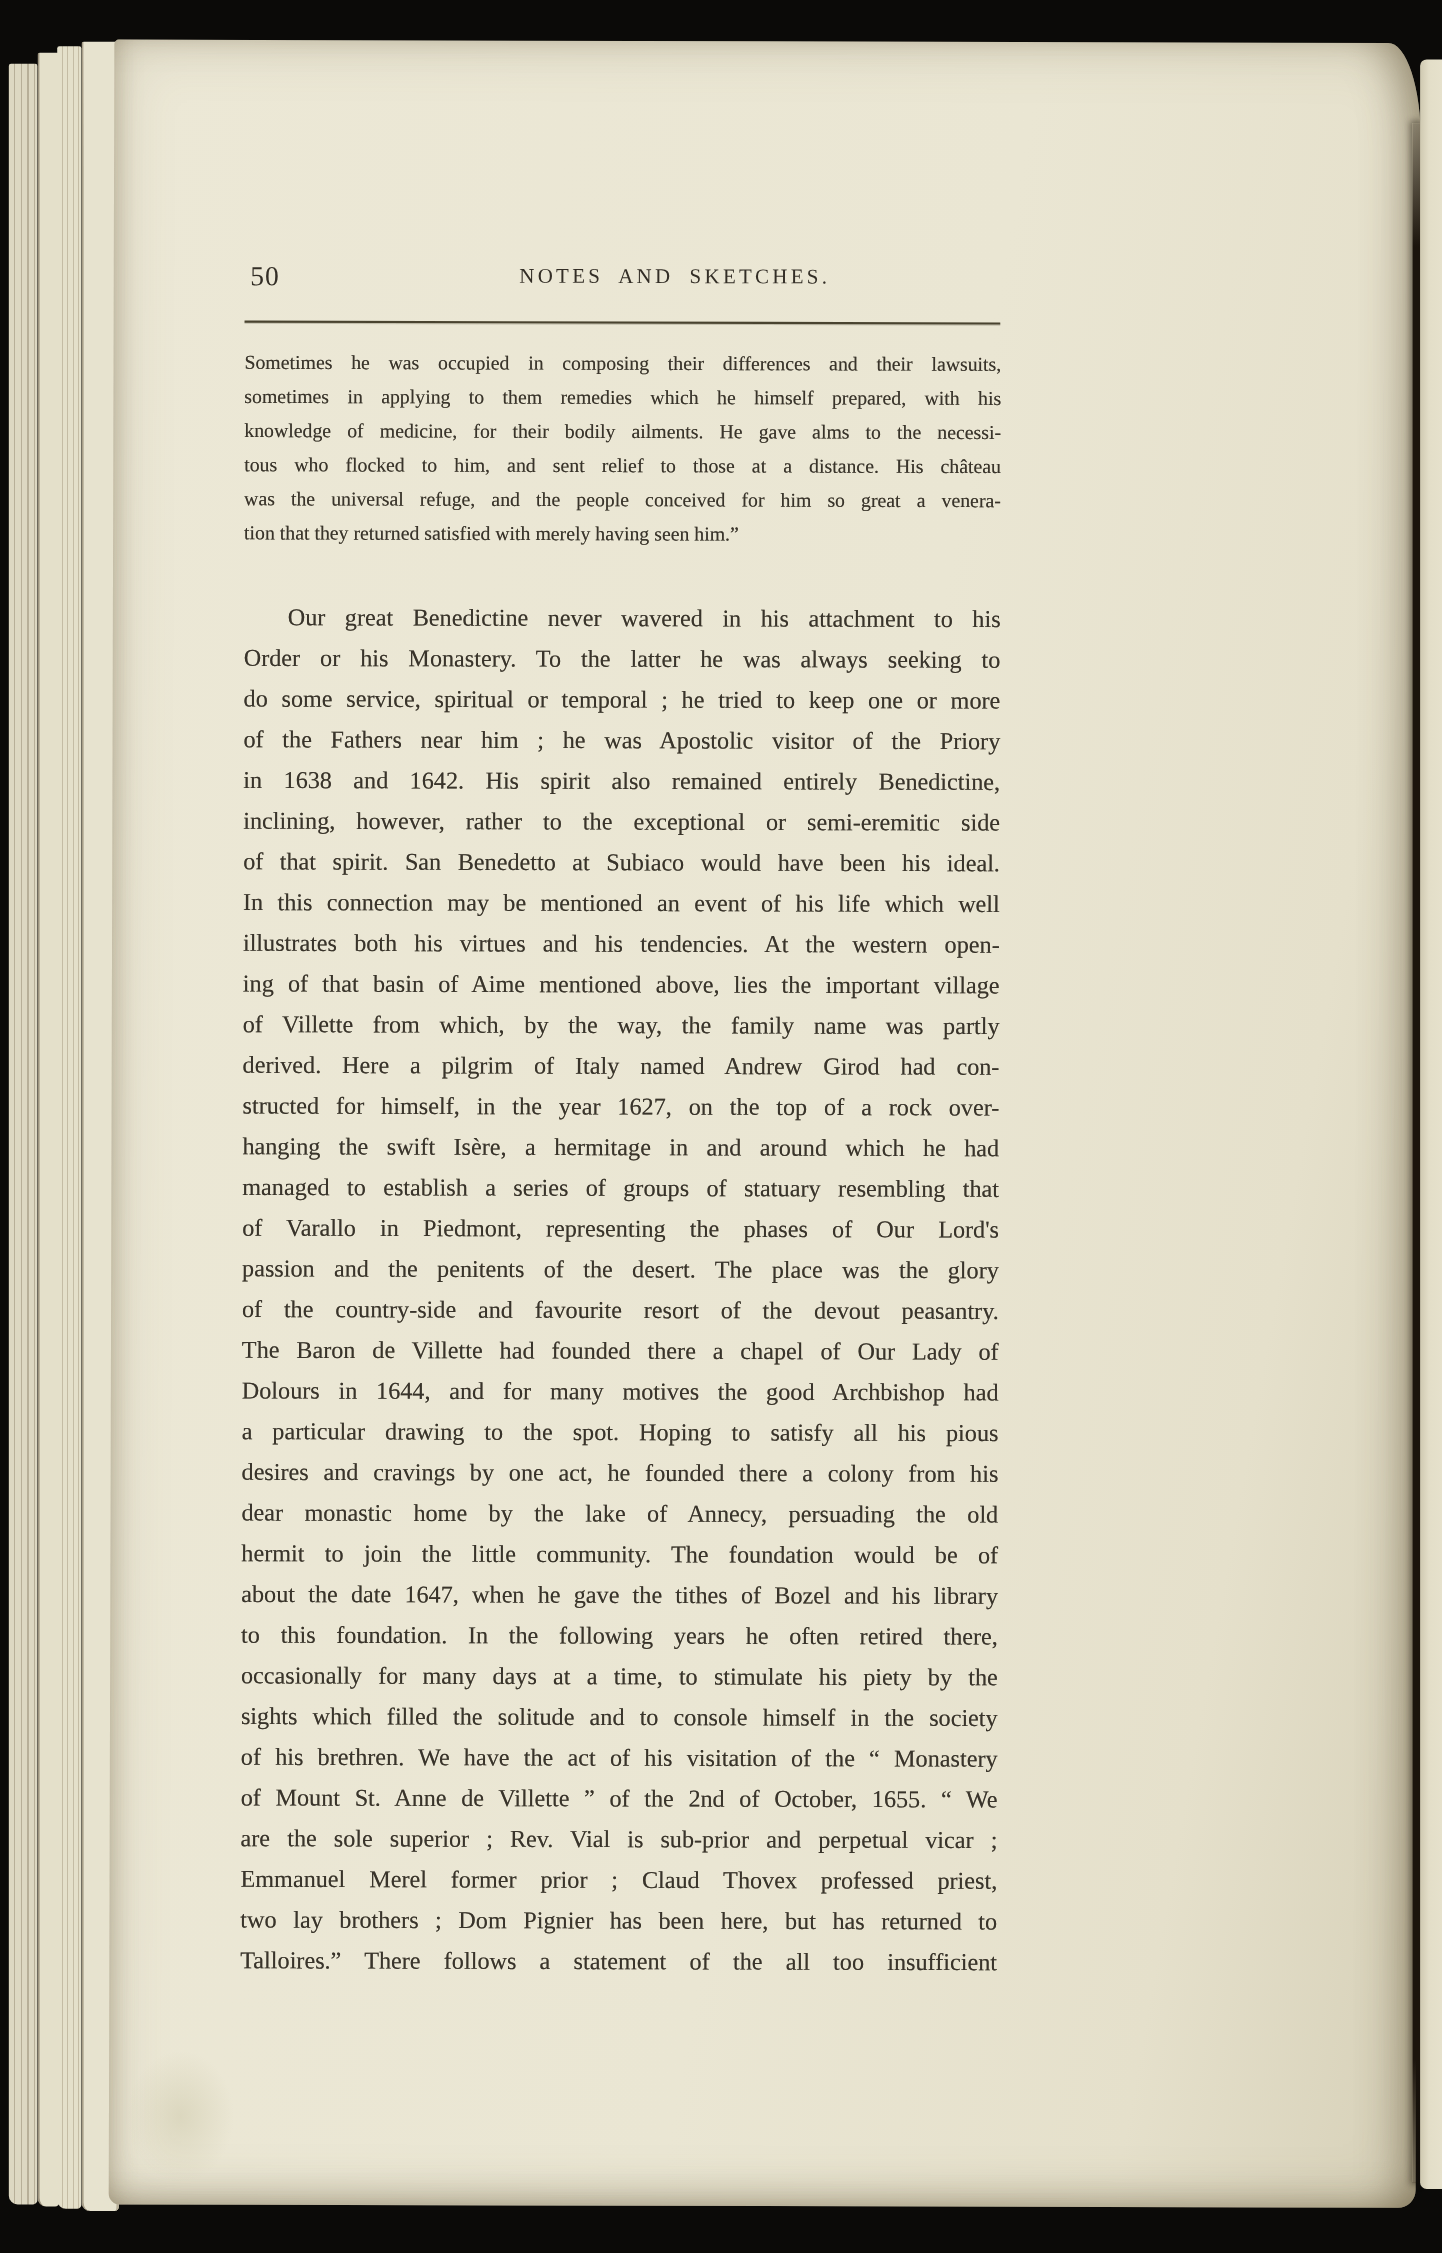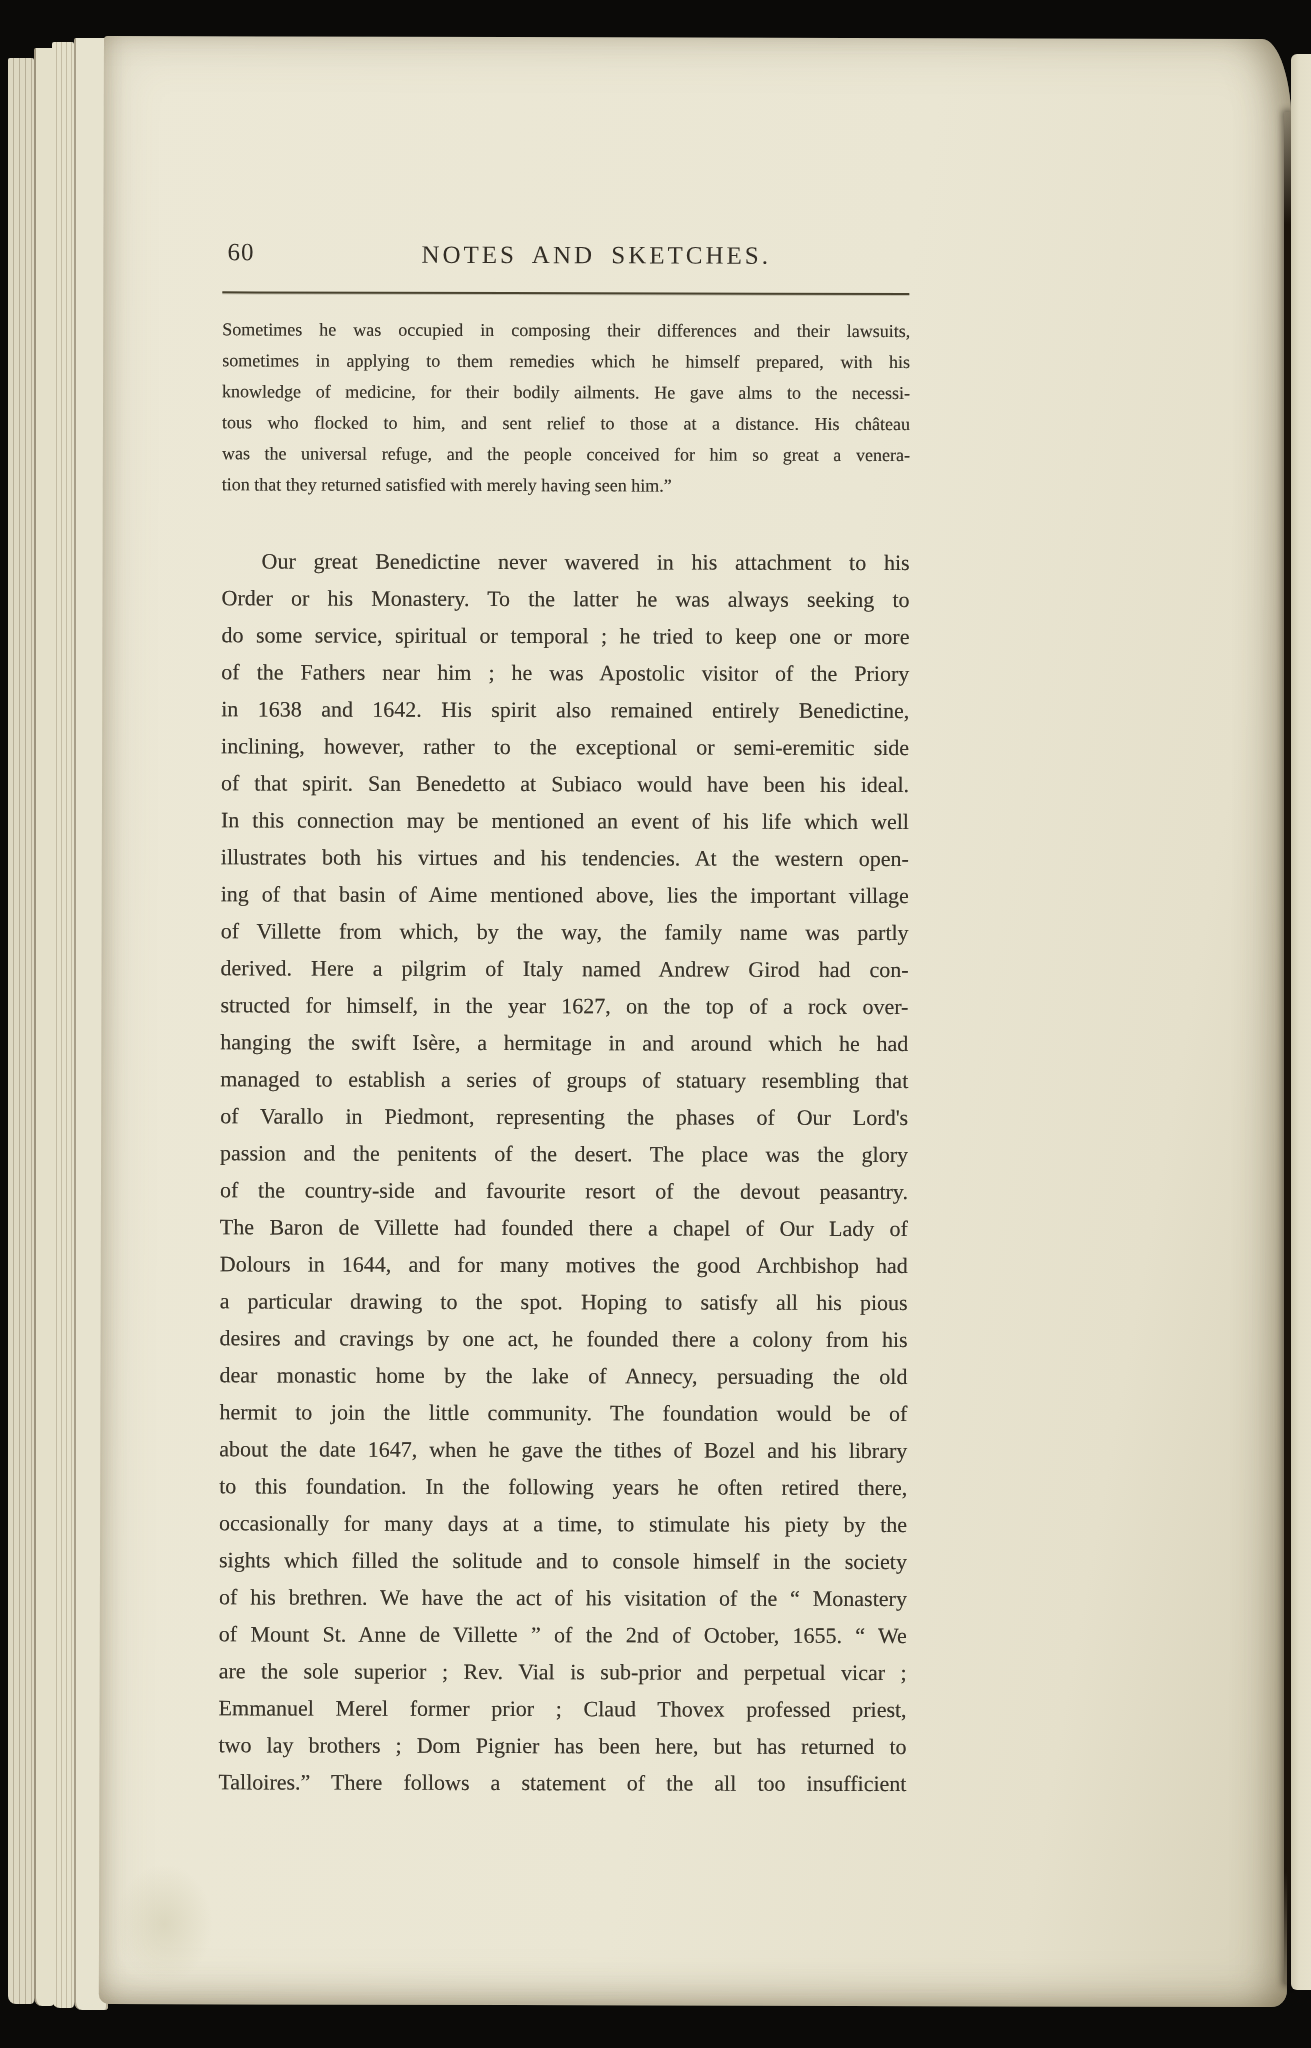--- a/index.html
+++ b/index.html
@@ -23,22 +23,22 @@
         box-shadow:inset 0 0 55px rgba(125,110,78,.22),
                    inset -28px 0 38px -16px rgba(92,78,50,.5),
                    inset 0 -24px 34px -20px rgba(120,105,75,.35),
                    inset 14px 0 24px -14px rgba(120,105,75,.4);
         transform:rotate(.15deg);transform-origin:0 0;color:#39342b;}
   .page::after{content:"";position:absolute;left:0;bottom:0;width:260px;height:320px;
         background:radial-gradient(closest-side at 25% 75%,rgba(190,185,150,.35),rgba(190,185,150,0) 75%);
         pointer-events:none;}
   .page-header{position:absolute;left:0;top:200px;width:100%;height:40px;}
   .page-num{position:absolute;left:124px;top:2px;font-size:25px;letter-spacing:1px;color:#332e26;}
-  .running-title{position:absolute;left:318px;width:360px;text-align:left;top:4px;
-        font-size:25px;letter-spacing:3px;word-spacing:7px;color:#332e26;}
+  .running-title{position:absolute;left:330px;width:360px;text-align:center;top:4px;
+        font-size:19px;letter-spacing:3px;word-spacing:7px;color:#332e26;}
   .rule{position:absolute;left:119px;top:255px;width:687px;height:2px;background:#49432f;
         box-shadow:0 1px 0 rgba(73,67,47,.25);}
   .text-block{position:absolute;left:119px;width:688px;
         text-shadow:0 0 .5px rgba(45,40,28,.55);}
   .quote-block{top:278px;font-size:18px;line-height:31px;}
   .body-block{top:506px;font-size:22px;line-height:37px;}
   .tline{text-align:justify;text-align-last:justify;white-space:normal;}
   .justify-except-last .tline:last-child{text-align-last:left;}
   .body-block .tline:first-child{text-indent:40px;}
   
@@ -54,21 +54,21 @@
 
 <div class="scene">
 
   <div class="strip s1"></div>
   <div class="strip s2"></div>
   <div class="strip s3"></div>
   <div class="strip s4"></div>
 
   <div class="page">
     <div class="page-header">
-      <span class="page-num">60</span>
+      <span class="page-num">50</span>
       <span class="running-title">NOTES AND SKETCHES.</span>
     </div>
     <div class="rule"></div>
     <div class="text-block quote-block justify-except-last">
         <div class="tline">Sometimes he was occupied in composing their differences and their lawsuits,</div>
         <div class="tline">sometimes in applying to them remedies which he himself prepared, with his</div>
         <div class="tline">knowledge of medicine, for their bodily ailments.  He gave alms to the necessi-</div>
         <div class="tline">tous who flocked to him, and sent relief to those at a distance.  His château</div>
         <div class="tline">was the universal refuge, and the people conceived for him so great a venera-</div>
         <div class="tline">tion that they returned satisfied with merely having seen him.”</div>

